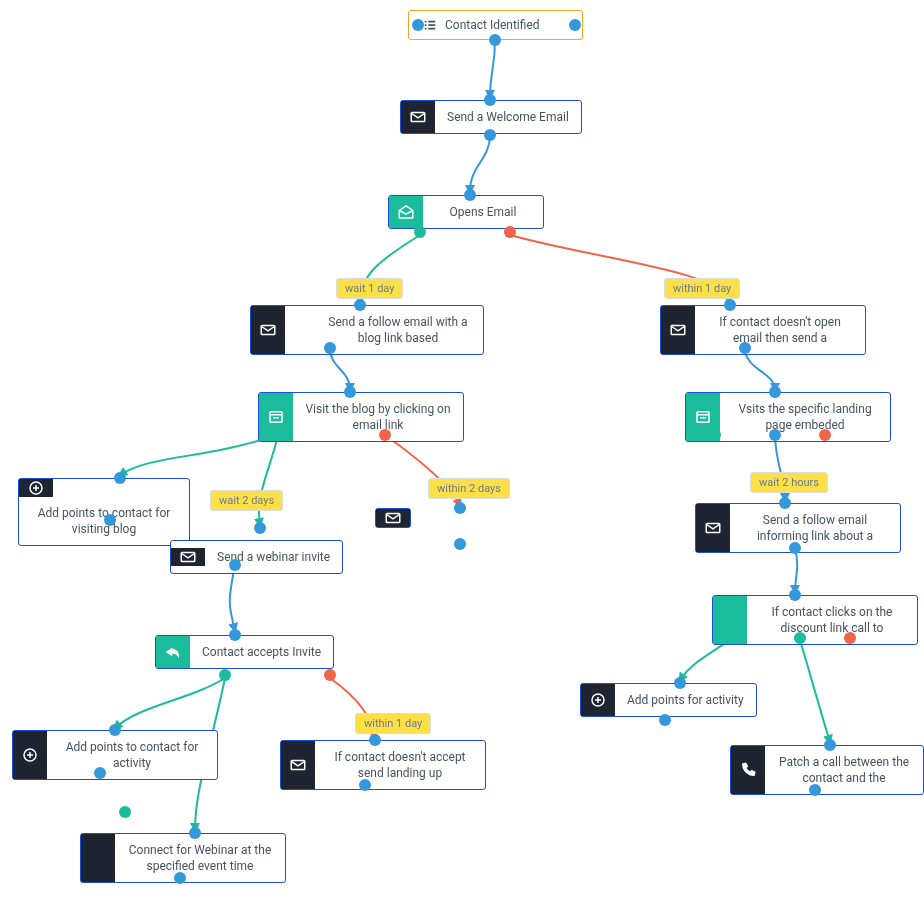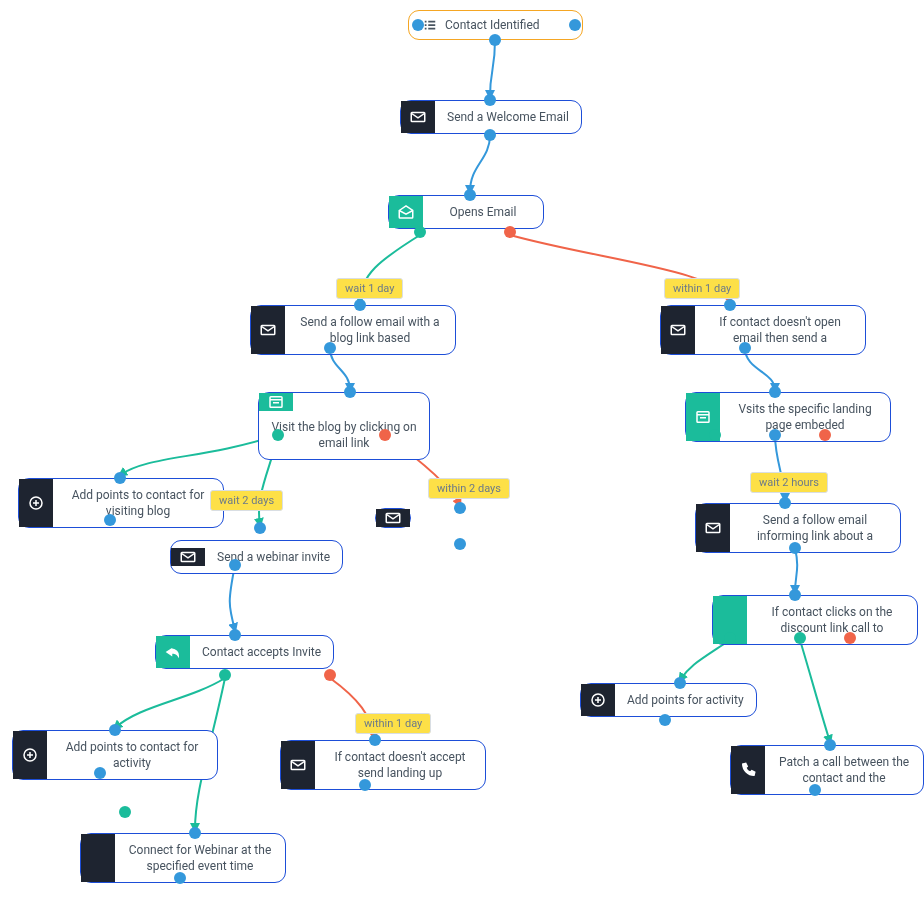--- a/index.html
+++ b/index.html
@@ -16,21 +16,21 @@
     top: 0; left: 0;
     width: 924px;
     height: 900px;
     pointer-events: none;
   }
   .node {
     position: absolute;
     display: flex;
     align-items: stretch;
     background: #fff;
-    border-radius: 11px;
+    border-radius: 3px;
     font-size: 12px;
     color: #47535f;
     line-height: 1.35;
   }
   .node.bordered { border: 1px solid #1d4ed8; }
   .node.start { border: 1px solid #f5a623; padding: 6px 14px; align-items: center; }
   .node .icon {
     width: 34px;
     display: flex;
     align-items: center;
@@ -162,21 +162,21 @@
     </div>
 </div>
 <div class="dot blue" style="left:470px; top:195px;"></div>
 <div class="dot teal" style="left:420px; top:232px;"></div>
 <div class="dot orange" style="left:510px; top:232px;"></div>
 
 <div class="badge" style="left:336px; top:278px;">wait 1 day</div>
 
 <div class="badge" style="left:664px; top:278px;">within 1 day</div>
 
-<div class="node bordered" style="left:250px; top:305px;">
+<div class="node bordered" style="left:250px; top:305px;gap:28px;">
   <div class="icon dark">
     <svg viewBox="0 0 24 24">
         <rect x="3" y="6" width="18" height="12" rx="1" stroke-width="2"></rect>
         <path d="M3 7l9 6 9-6" stroke-width="2"></path>
       </svg>
   </div>
   <div class="label">
       <span>Send a follow email with a blog link based</span>
     </div>
 </div>
@@ -190,21 +190,21 @@
         <path d="M3 7l9 6 9-6" stroke-width="2"></path>
       </svg>
   </div>
   <div class="label">
       <span>If contact doesn't open email then send a</span>
     </div>
 </div>
 <div class="dot blue" style="left:730px; top:305px;"></div>
 <div class="dot blue" style="left:745px; top:348px;"></div>
 
-<div class="node bordered" style="left:258px; top:392px;flex-direction:column;">
+<div class="node bordered" style="left:258px; top:392px;">
   <div class="icon teal">
     <svg viewBox="0 0 24 24">
         <rect x="4" y="5" width="16" height="14" rx="1" stroke-width="2"></rect>
         <path d="M4 9h16M8 13h8" stroke-width="2"></path>
       </svg>
   </div>
   <div class="label">
       <span>Visit the blog by clicking on email link</span>
     </div>
 </div>
@@ -221,21 +221,21 @@
   </div>
   <div class="label">
       <span>Vsits the specific landing page embeded</span>
     </div>
 </div>
 <div class="dot blue" style="left:775px; top:392px;"></div>
 <div class="dot teal" style="left:715px; top:435px;"></div>
 <div class="dot orange" style="left:825px; top:435px;"></div>
 <div class="dot blue" style="left:775px; top:435px;"></div>
 
-<div class="node bordered" style="left:18px; top:478px;">
+<div class="node bordered" style="left:18px; top:478px;flex-direction:column;">
   <div class="icon dark">
     <svg viewBox="0 0 24 24">
         <circle cx="12" cy="12" r="8" stroke-width="2"></circle>
         <path d="M12 8v8M8 12h8" stroke-width="2"></path>
       </svg>
   </div>
   <div class="label">
       <span>Add points to contact for visiting blog</span>
     </div>
 </div>

